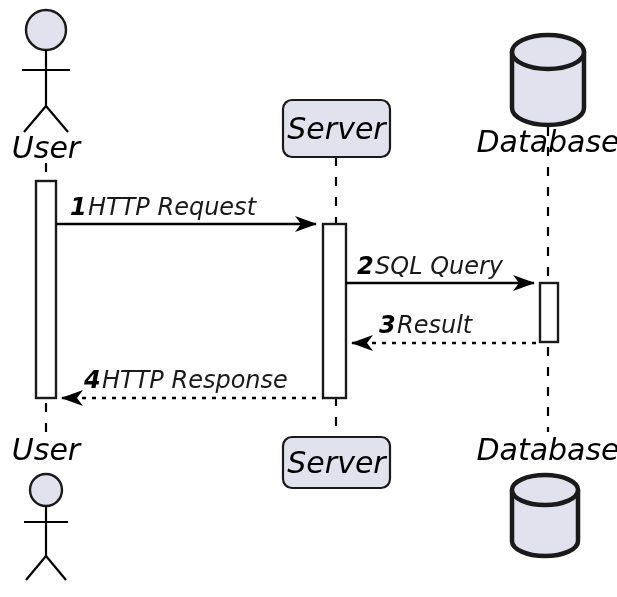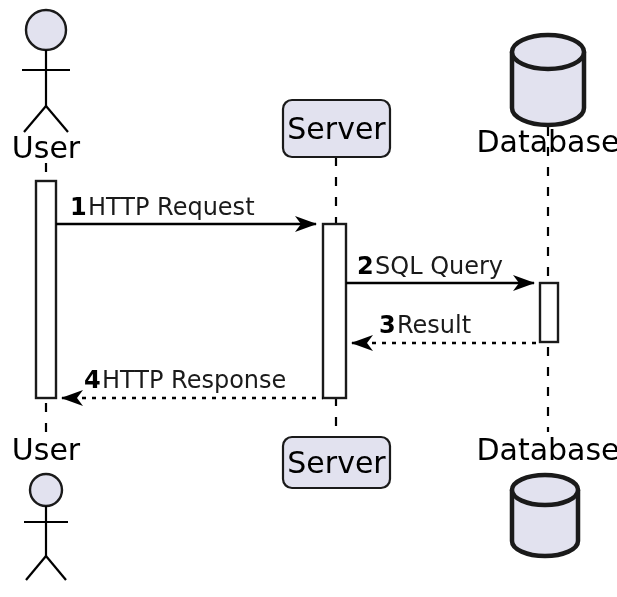--- a/index.html
+++ b/index.html
@@ -10,20 +10,21 @@
   body {
     width: 617px;
     height: 597px;
     font-family: "DejaVu Sans", sans-serif;
     overflow: hidden;
   }
   #diagram-root {
     position: relative;
     width: 617px;
     height: 581px;
+    font-style: italic;
   }
   #diagram-svg {
     display: block;
     width: 617px;
     height: 597px;
   }
   text { font-family: "DejaVu Sans", sans-serif; }
   .lifeline-name { font-size: 30px; fill: #000000; }
   .msg-label { font-size: 24px; fill: #1a1a1a; }
   .msg-num { font-size: 24px; font-weight: bold; fill: #000000; }

